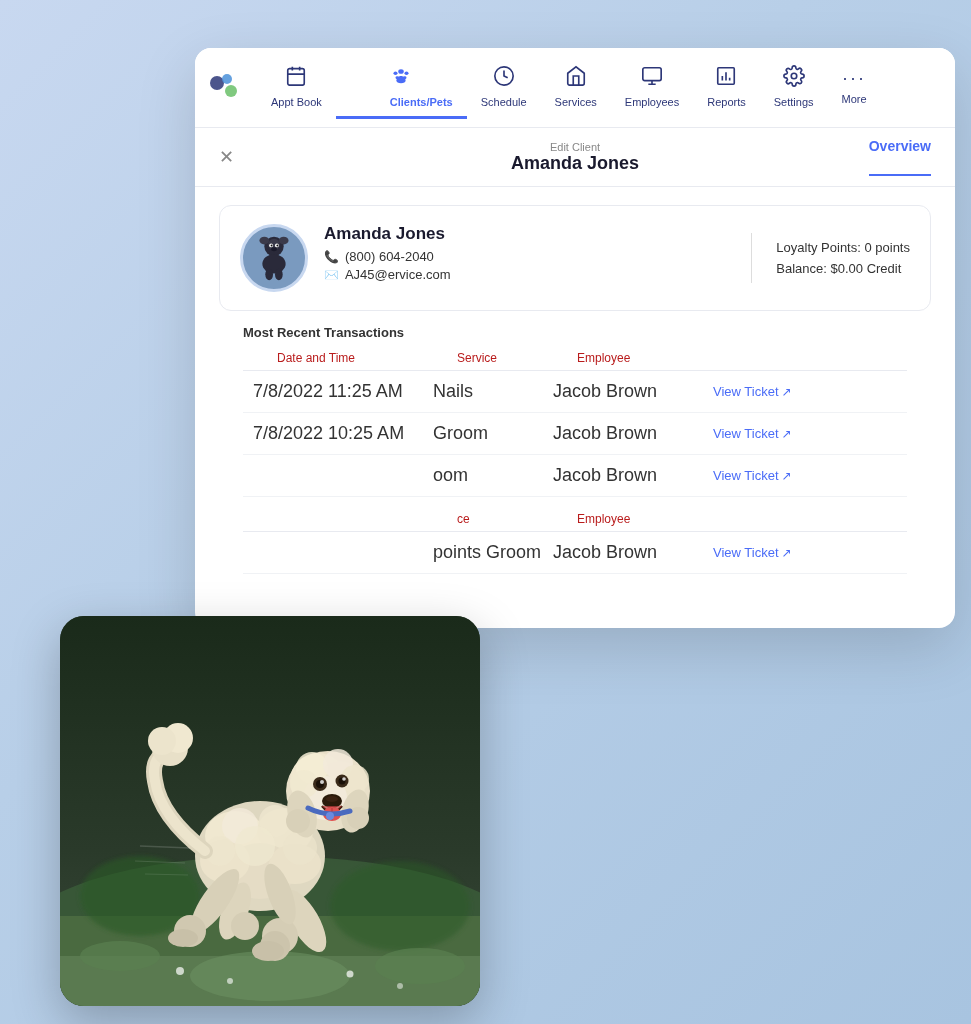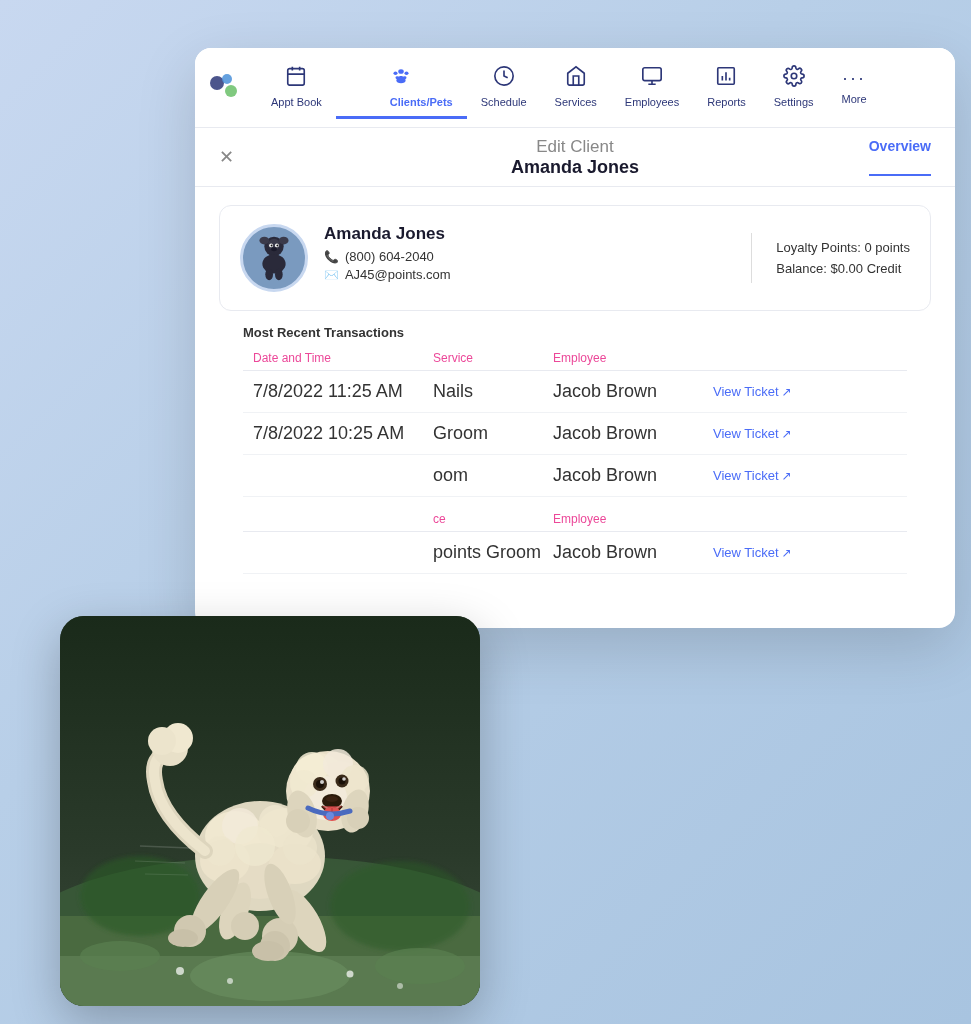--- a/index.html
+++ b/index.html
@@ -113,21 +113,21 @@
 
     .edit-title-block {
       flex: 1;
       text-align: center;
       position: absolute;
       left: 50%;
       transform: translateX(-50%);
     }
 
     .edit-subtitle {
-      font-size: 17px;
+      font-size: 11px;
       color: #888;
       display: block;
     }
 
     .edit-name {
       font-size: 18px;
       font-weight: 700;
       color: #1a1a2e;
       display: block;
     }
@@ -243,22 +243,23 @@
 
     .table-header-row {
       display: grid;
       grid-template-columns: 180px 120px 160px 1fr;
       padding: 5px 10px;
       border-bottom: 1px solid #e8eaf0;
     }
 
     .table-header-cell {
       font-size: 12px;
-      color: #ec4899;
+      color: #b91c1c;
       font-weight: 500;
+      margin-left: 24px;
     }
 
     .table-data-row {
       display: grid;
       grid-template-columns: 180px 120px 160px 1fr;
       padding: 10px 10px;
       border-bottom: 1px solid #f0f2f5;
       align-items: center;
     }
 
@@ -438,21 +439,21 @@
           </div>
 
           <div class="client-details">
             <div class="client-name-text">Amanda Jones</div>
             <div class="contact-row">
               <span class="contact-icon">📞</span>
               <span>(800) 604-2040</span>
             </div>
             <div class="contact-row">
               <span class="contact-icon">✉️</span>
-              <span>AJ45@points.com</span>
+              <span>AJ45@ervice.com</span>
             </div>
           </div>
 
           <div class="divider-vert"></div>
 
           <div class="loyalty-block">
             <span class="loyalty-text">Loyalty Points: 0 points</span>
             <span class="loyalty-text">Balance: $0.00 Credit</span>
           </div>
         </div>

